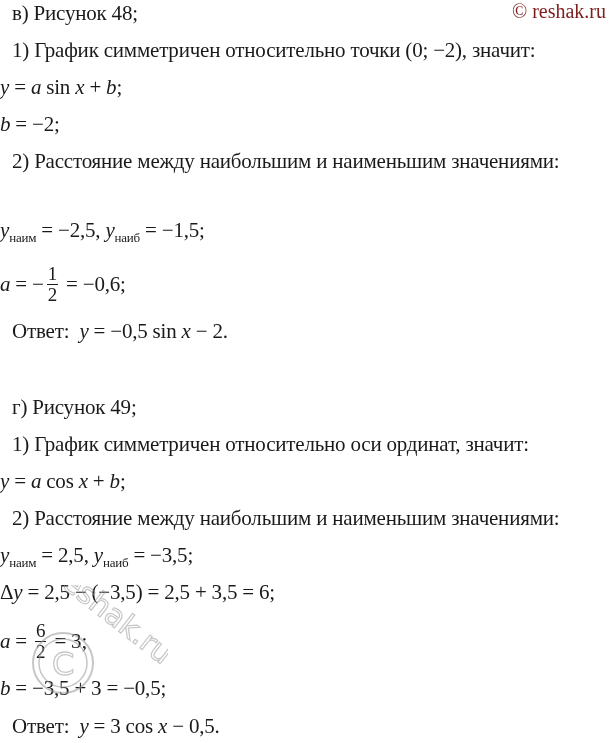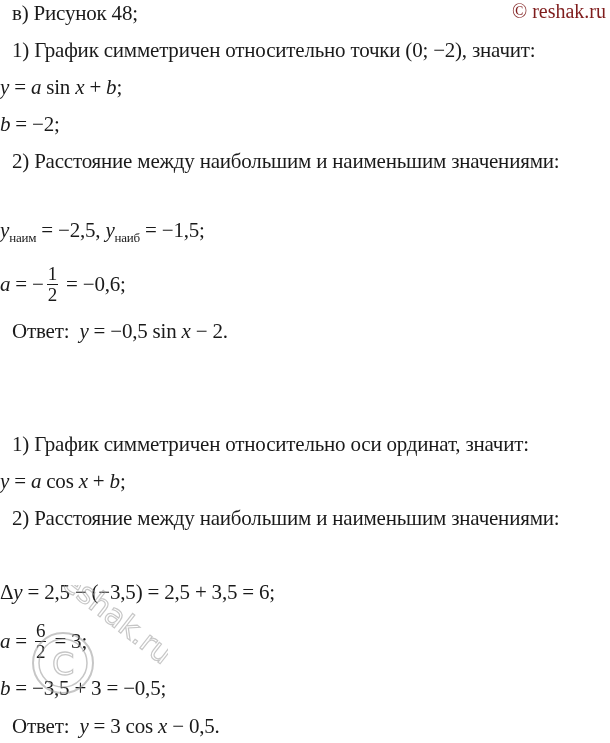--- a/index.html
+++ b/index.html
@@ -99,29 +99,33 @@
 
 
   <div class="line math" style="top:266px;">
     <i>a</i><span> = −</span><span class="frac"><span class="num">1</span><span class="den">2</span></span><span> = −0,6;</span>
   </div>
 
   <div class="line math" style="top:320px;">
     <span class="txt">Ответ:</span>&nbsp; <i>y</i><span> = −0,5 sin </span><i>x</i><span> − 2.</span>
   </div>
 
+  <div class="line txt" style="top:396px;">г) Рисунок 49;</div>
 
   <div class="line txt" style="top:433px;">1) График симметричен относительно оси ординат, значит:</div>
 
   <div class="line math" style="top:470px;">
     <i>y</i><span> = </span><i>a</i><span> cos </span><i>x</i><span> + </span><i>b</i><span>;</span>
   </div>
 
   <div class="line txt" style="top:507px;">2) Расстояние между наибольшим и наименьшим значениями:</div>
 
+  <div class="line math" style="top:544px;">
+    <i>y</i><span class="sub">наим</span><span> = 2,5,  </span><i>y</i><span class="sub">наиб</span><span> = −3,5;</span>
+  </div>
 
   <div class="line math" style="top:581px;">
     <span>Δ</span><i>y</i><span> = 2,5 − (−3,5) = 2,5 + 3,5 = 6;</span>
   </div>
 
   <div class="line math" style="top:623px;">
     <i>a</i><span> = </span><span class="frac"><span class="num">6</span><span class="den">2</span></span><span> = 3;</span>
   </div>
 
   <div class="line math" style="top:677px;">

